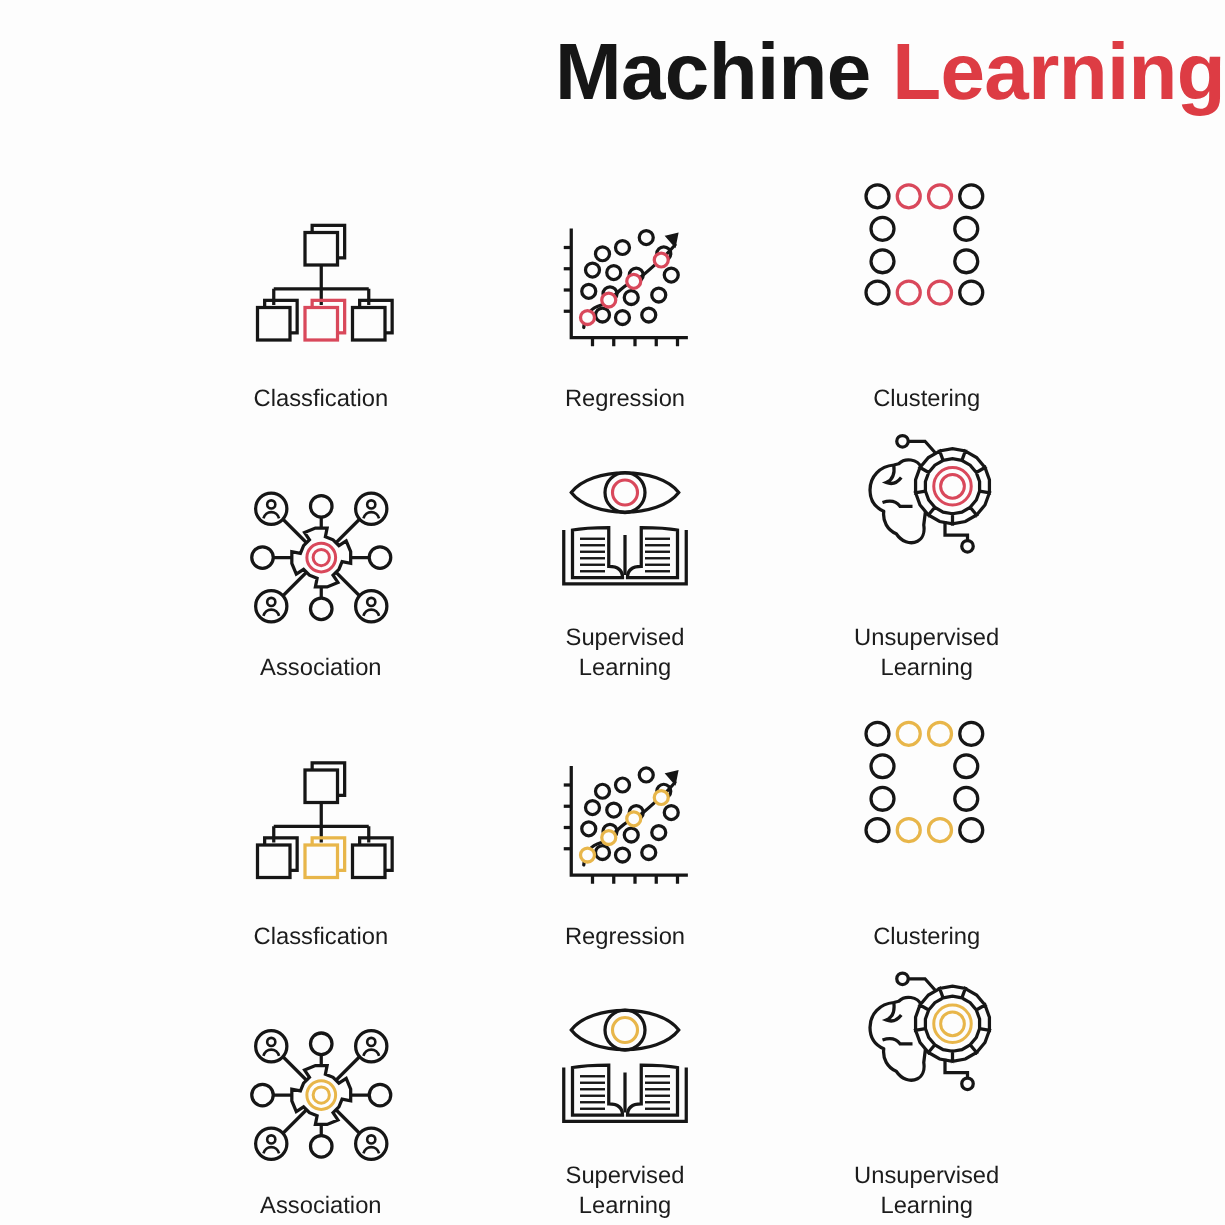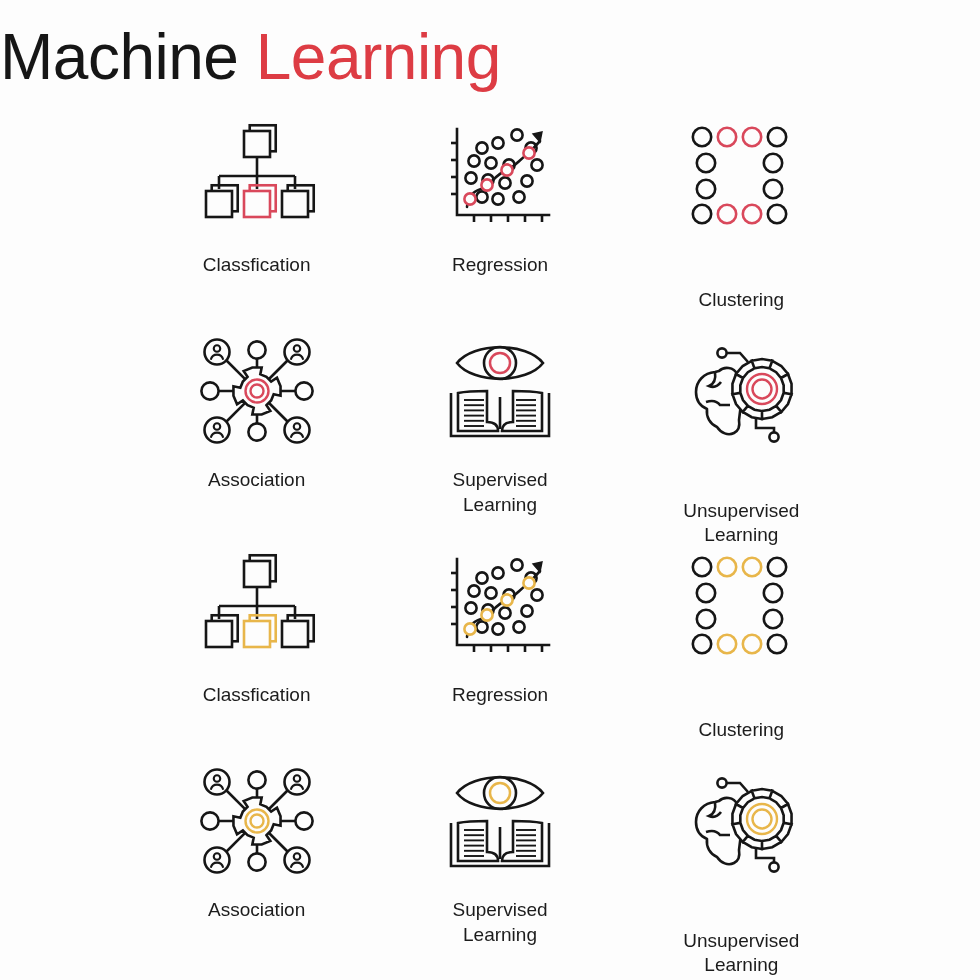--- a/index.html
+++ b/index.html
@@ -15,25 +15,25 @@
   }
   #page-wrap {
     position: relative;
     width: 980px;
     height: 980px;
     box-sizing: border-box;
   }
 
   
   #title {
-    text-align: left;
+    text-align: right;
     padding-top: 24px;
     font-size: 64px;
     line-height: 1.05;
-    font-weight: 400;
+    font-weight: 700;
     letter-spacing: -0.5px;
     white-space: nowrap;
   }
   #title .word-a { color: #161616; }
   #title .word-b { color: #dd3c44; }
 
   
   #grid {
     margin: 0 auto;
     width: 700px;
@@ -41,20 +41,21 @@
     display: grid;
     grid-template-columns: repeat(3, 1fr);
     grid-auto-rows: 215px;
     column-gap: 0px;
     row-gap: 0px;
   }
   .cell {
     display: flex;
     flex-direction: column;
     align-items: center;
+    justify-content: flex-end;
   }
   .icon-box {
     width: 130px;
     height: 118px;
     display: flex;
     align-items: center;
     justify-content: center;
   }
   .icon-box svg {
     display: block;

